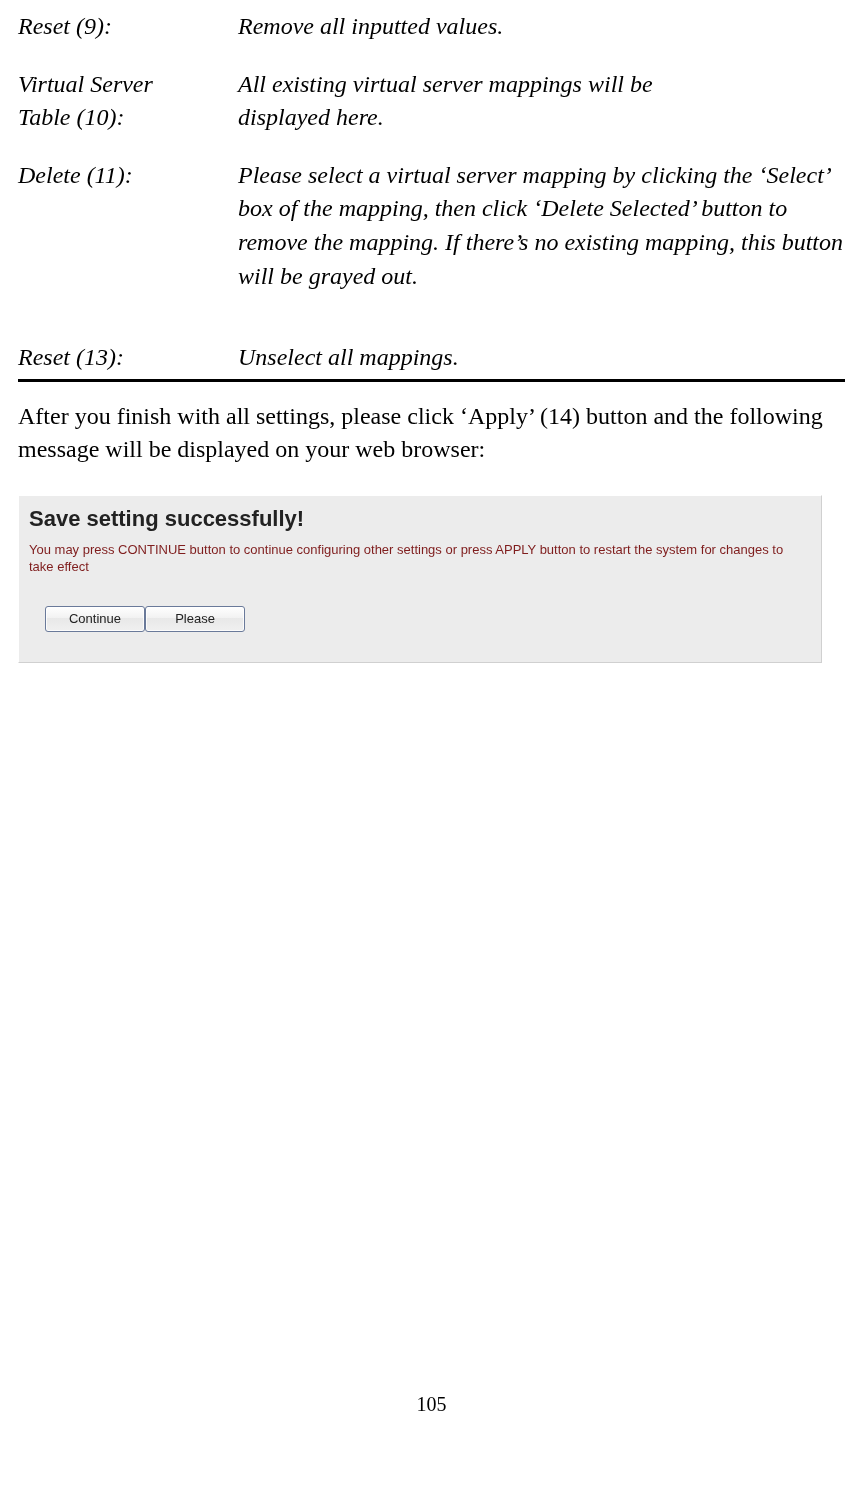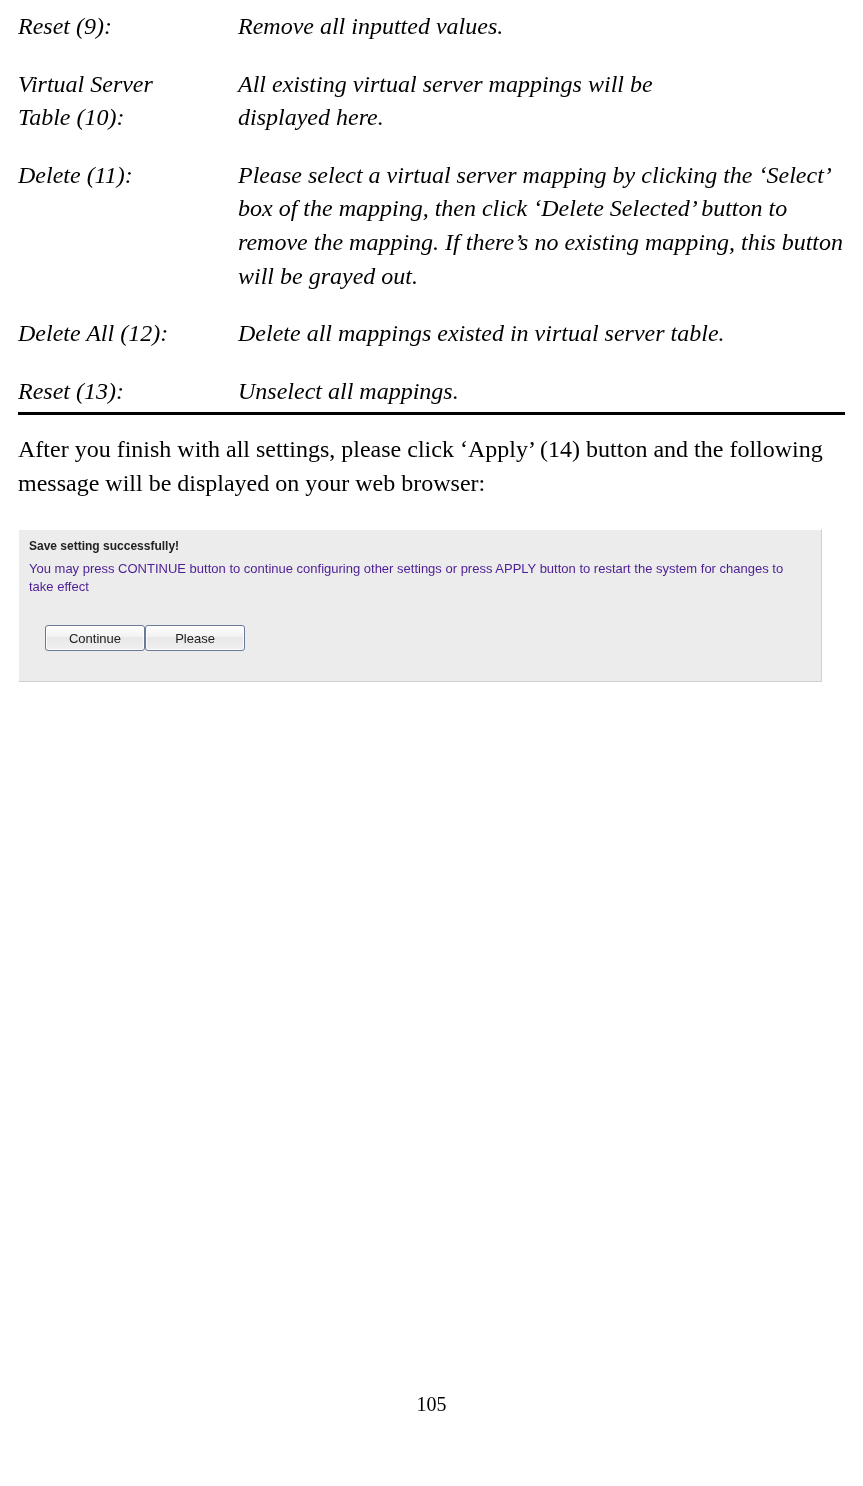--- a/index.html
+++ b/index.html
@@ -41,28 +41,28 @@
       background: #ececec;
       border: 1px solid #d0d0d0;
       border-top: 1px solid #ffffff;
       border-left: 1px solid #ffffff;
       width: 802px;
       margin: 28px 0 28px 0;
       padding: 0;
       font-family: Tahoma, Arial, sans-serif;
     }
     .dialog-title {
-      font-size: 12px;
+      font-size: 22px;
       font-weight: bold;
       padding: 8px 10px 2px 10px;
       color: #222;
     }
     .dialog-text {
       font-size: 13px;
-      color: #4c1d95;
+      color: #7f1d1d;
       padding: 4px 10px 6px 10px;
       line-height: 1.35;
       max-width: 760px;
     }
     .dialog-buttons {
       padding: 24px 10px 30px 26px;
       display: flex;
       gap: 0;
     }
     .winxp-button {
@@ -121,24 +121,20 @@
           <td></td>
         </tr>
   <tr>
     <td class="term-col">Delete (11):</td>
     <td>Please select a virtual server mapping by clicking the ‘Select’ box of the mapping, then click ‘Delete Selected’ button to remove the mapping. If there’s no existing mapping, this button will be grayed out.</td>
   </tr>
   <tr class="spacer-row">
           <td></td>
           <td></td>
         </tr>
-  <tr>
-    <td class="term-col">Delete All (12):</td>
-    <td>Delete all mappings existed in virtual server table.</td>
-  </tr>
   <tr class="spacer-row">
           <td></td>
           <td></td>
         </tr>
   <tr>
     <td class="term-col">Reset (13):</td>
     <td>Unselect all mappings.</td>
   </tr>
 </tbody>
     </table>

